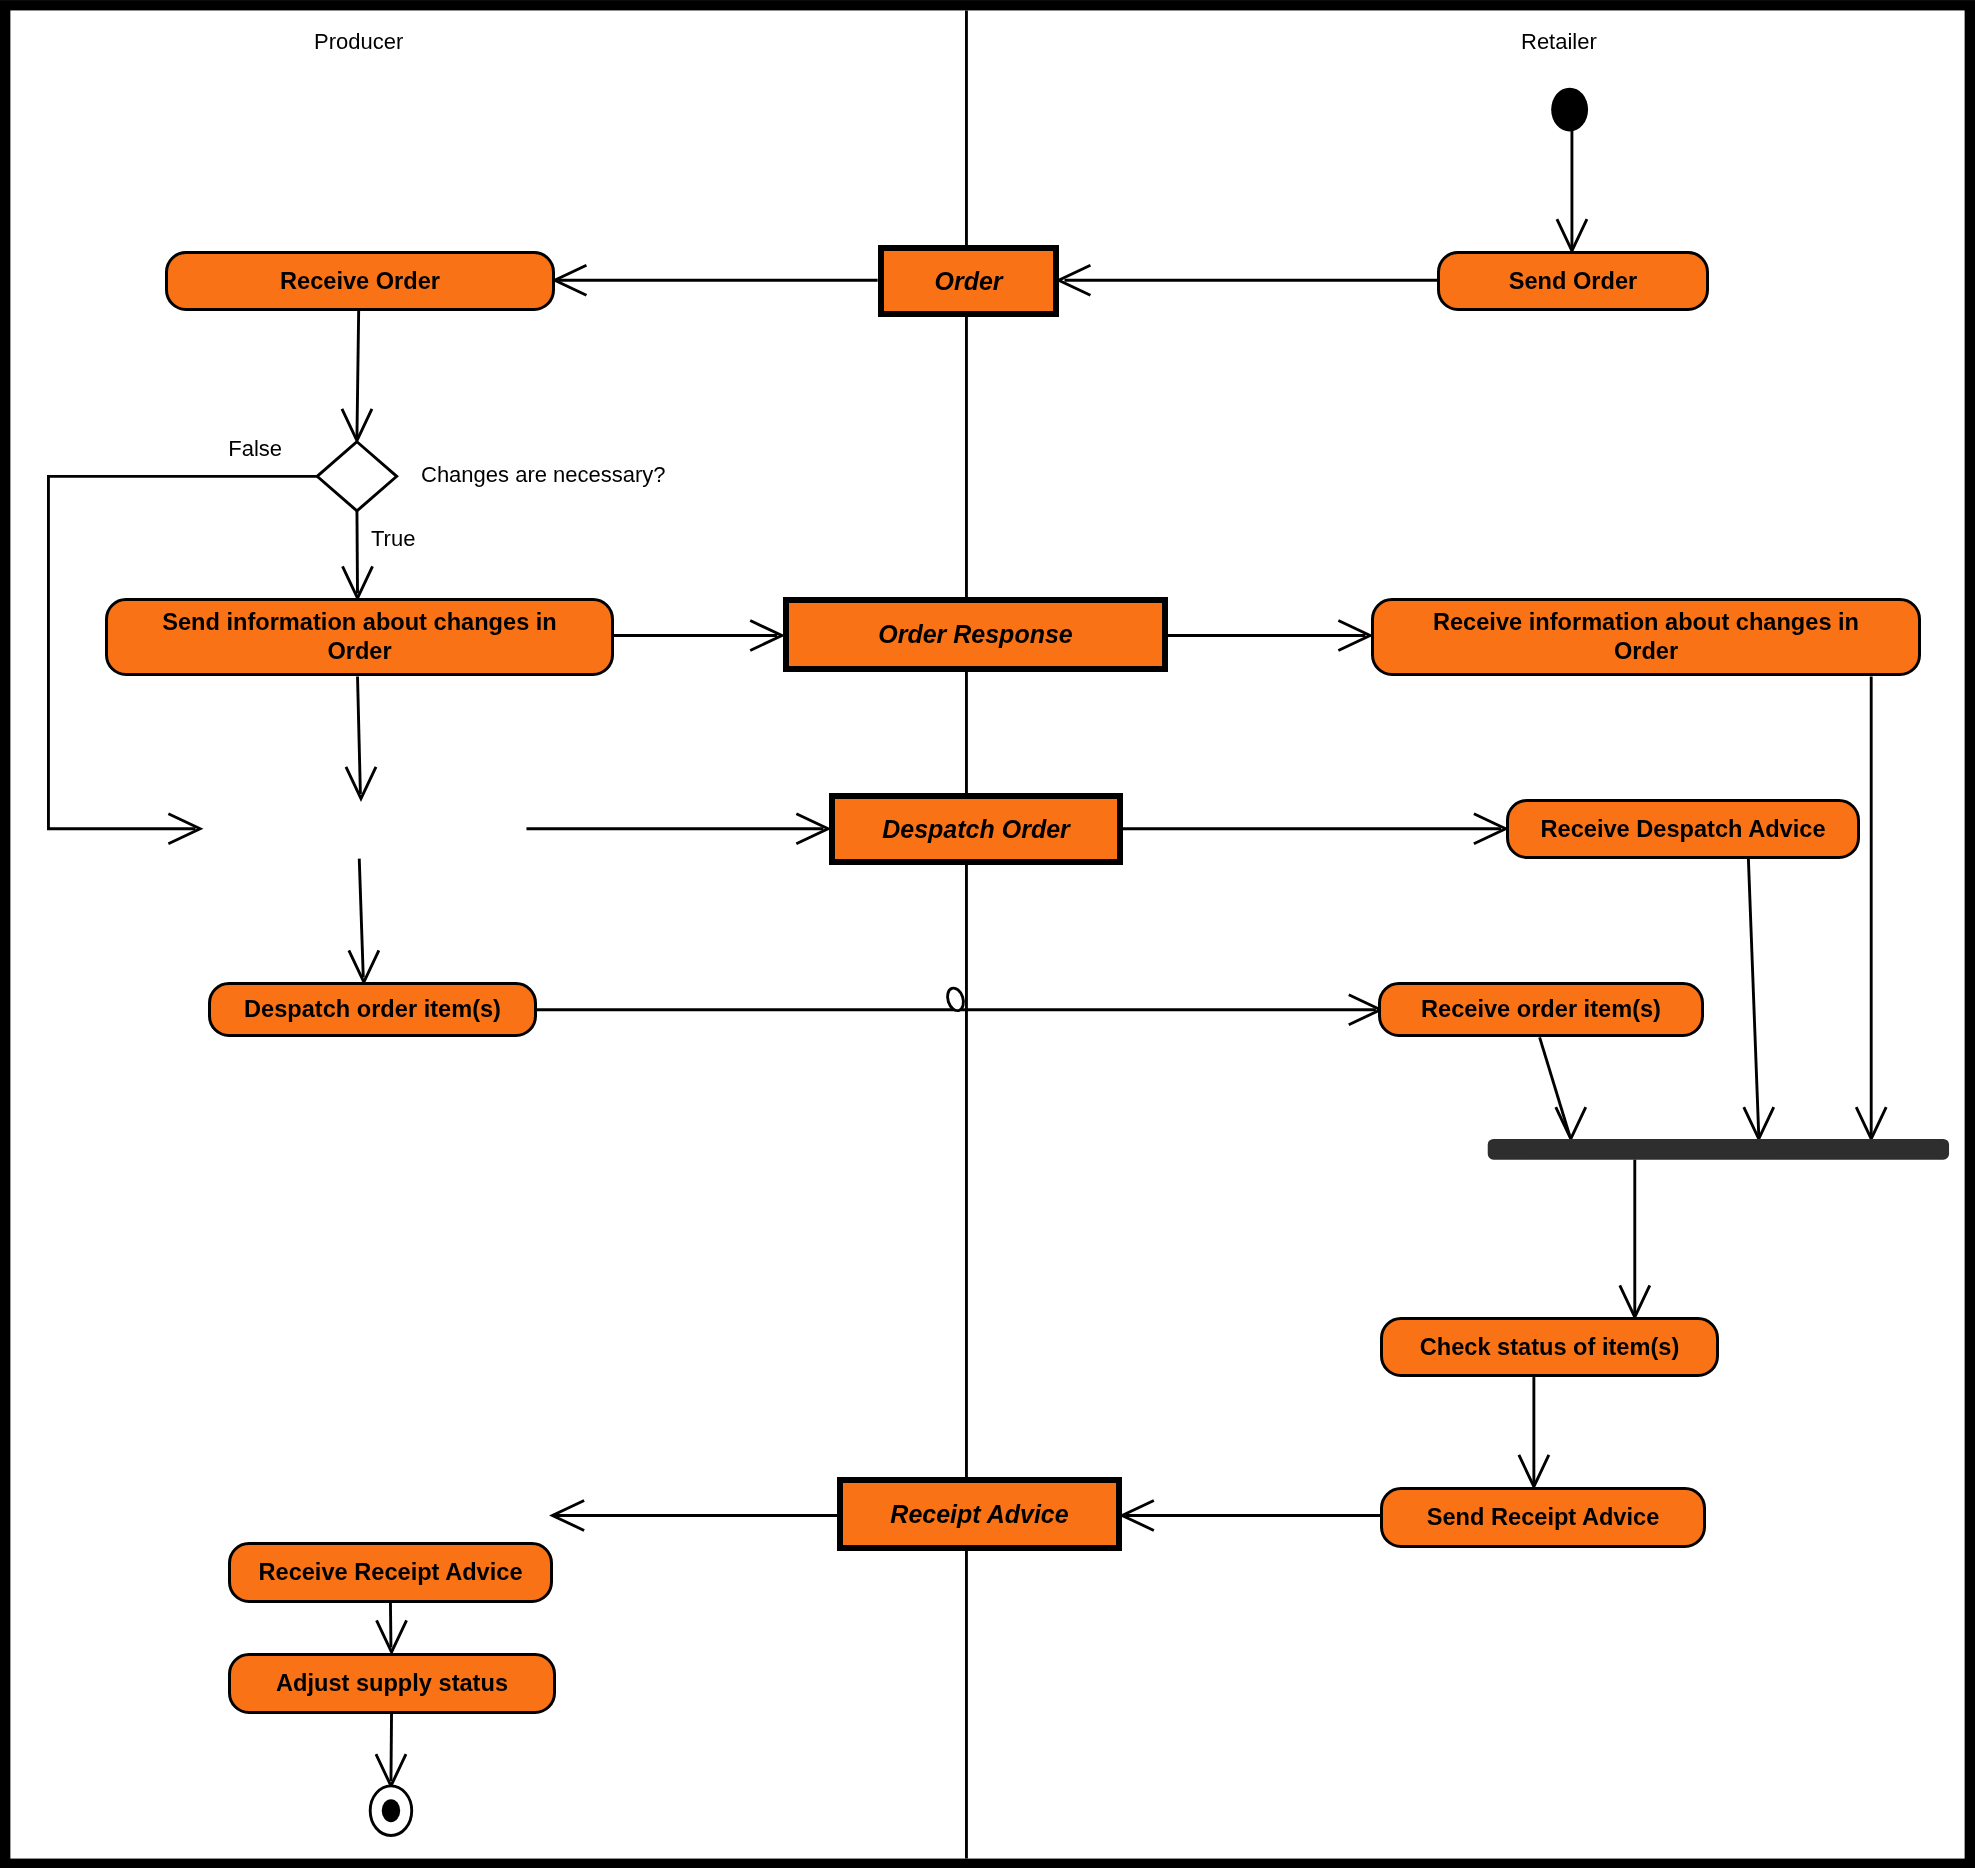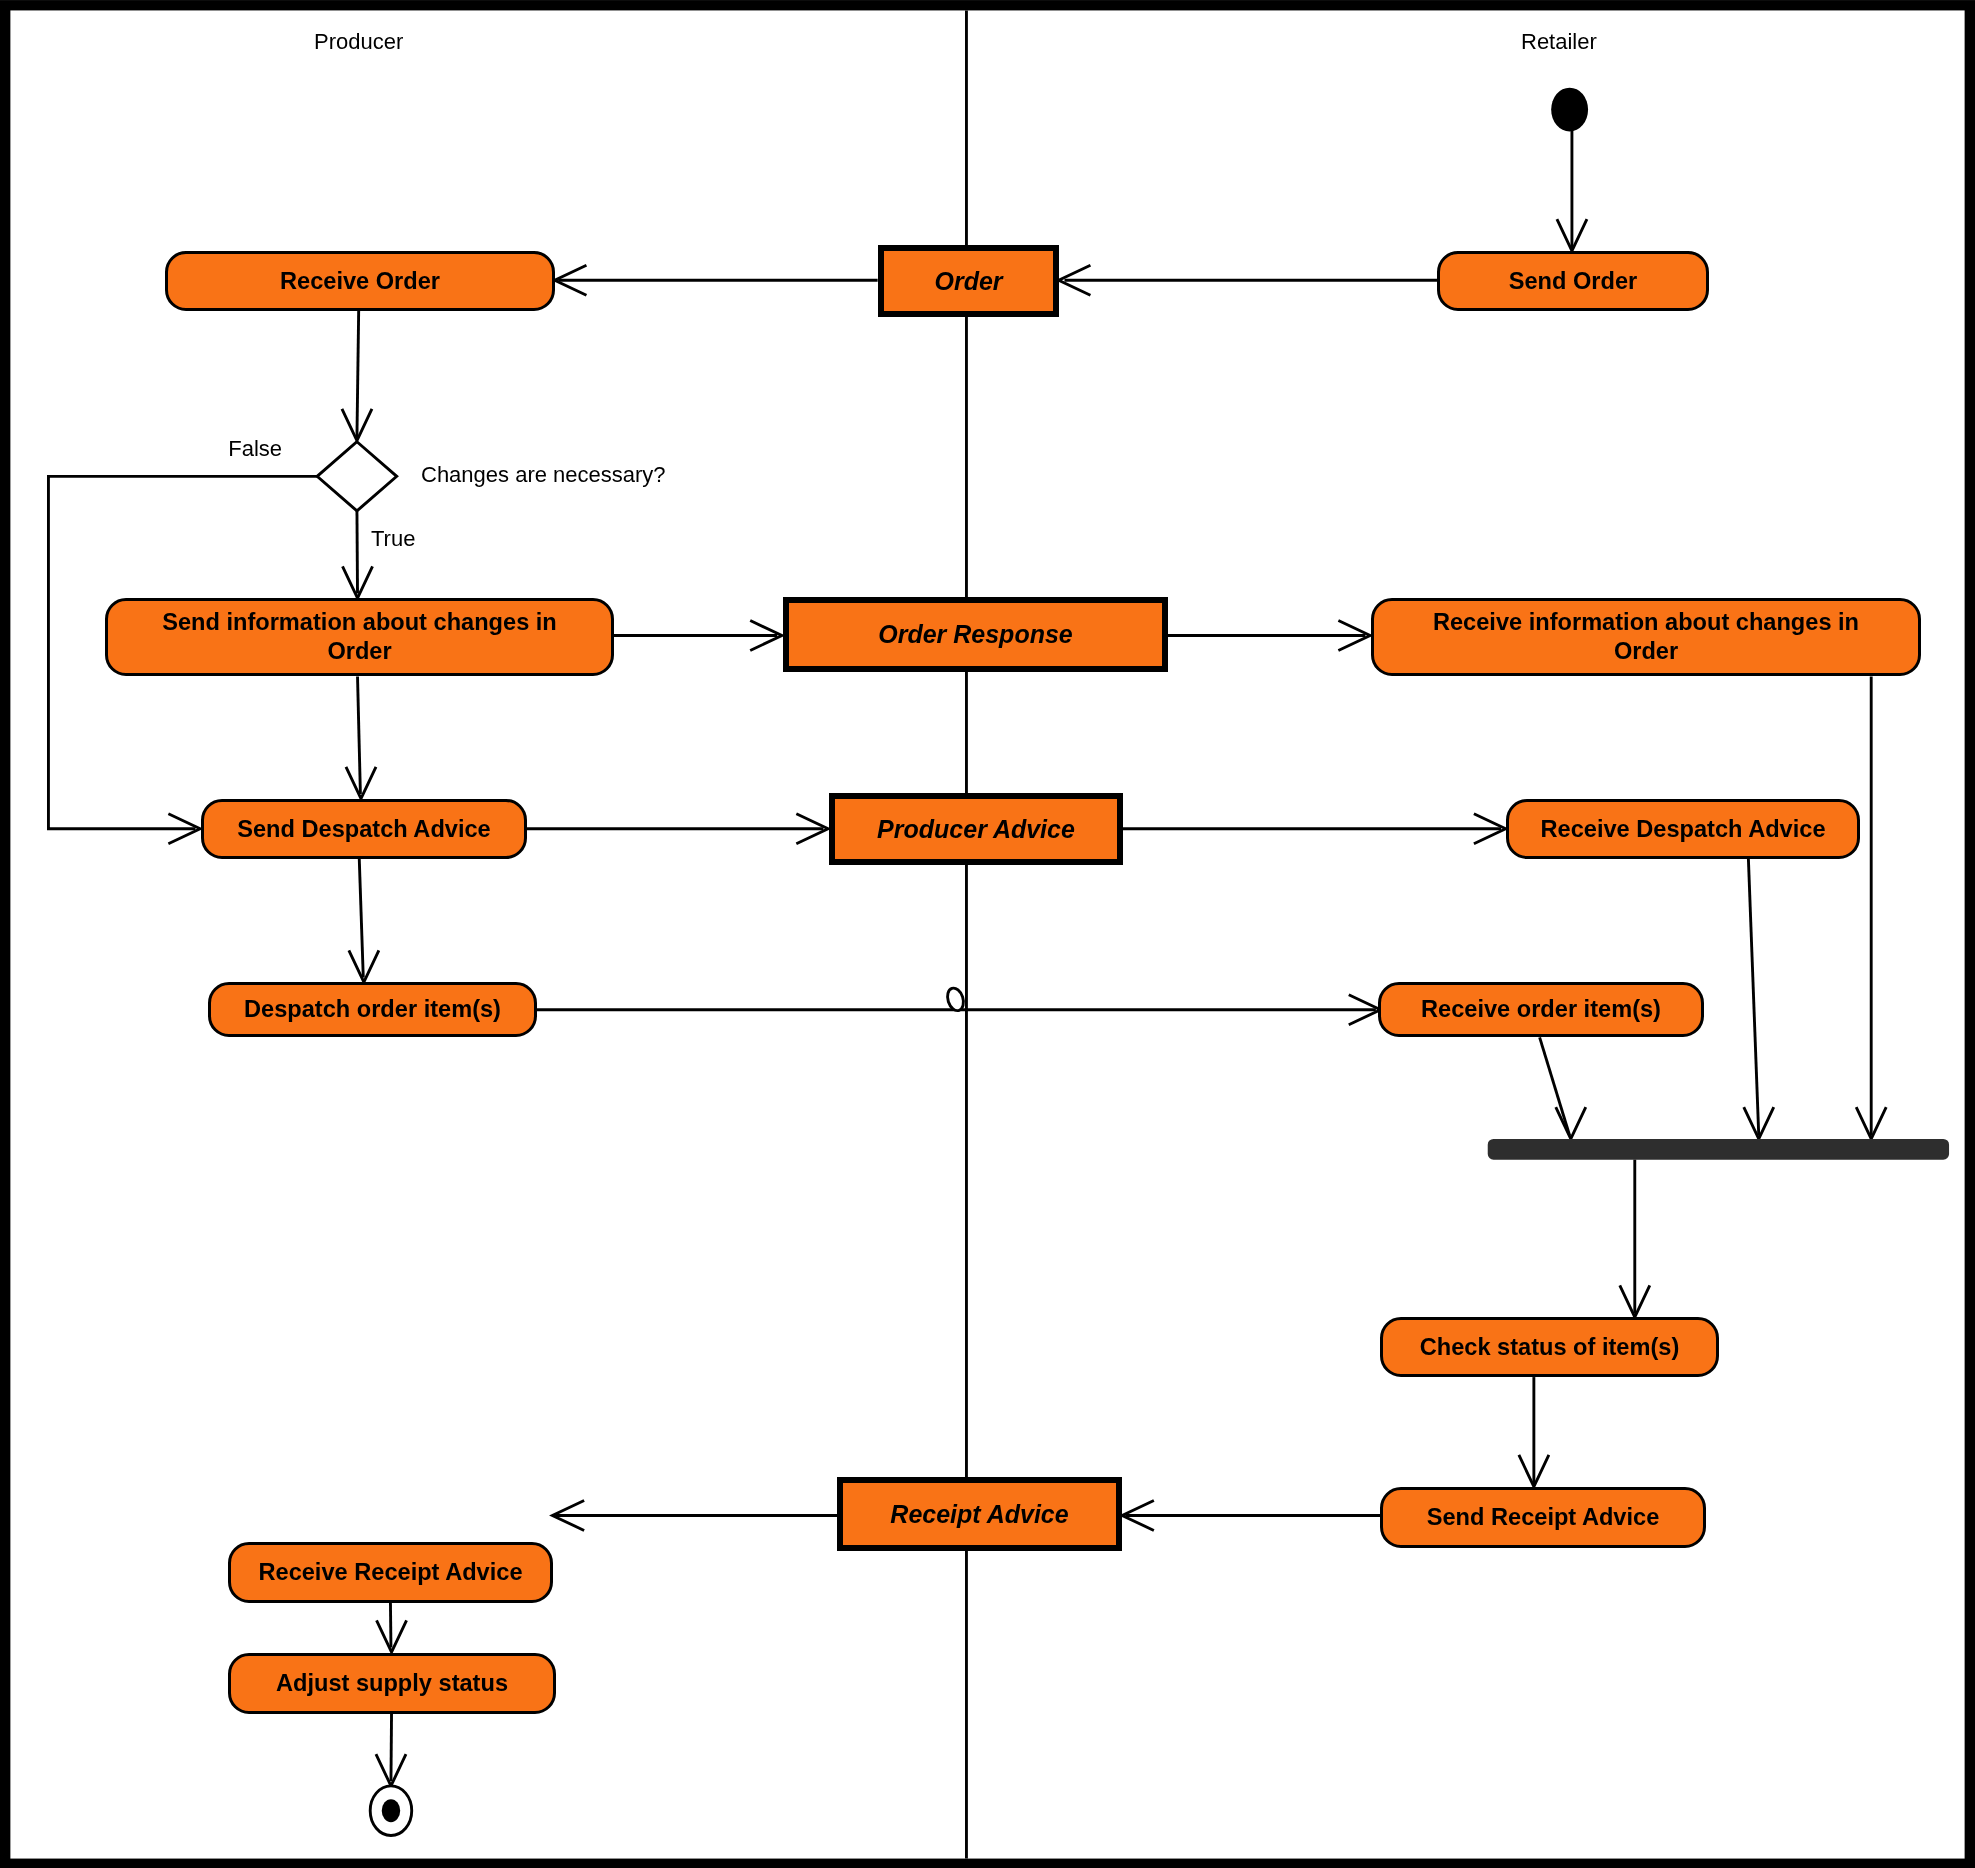--- a/index.html
+++ b/index.html
@@ -156,22 +156,21 @@
   <div class="guard" style="left:421px;top:462px;">Changes are necessary?</div>
 
   <div class="node" style="left:165px;top:251px;width:390px;height:60px;">Receive Order</div>
   <div class="node" style="left:1437px;top:251px;width:272px;height:60px;">Send Order</div>
   <div class="node obj" style="left:878px;top:245px;width:181px;height:72px;">Order</div>
 
   <div class="node" style="left:105px;top:598px;width:509px;height:78px;padding:0 26px;">Send information about changes in Order</div>
   <div class="node obj" style="left:783px;top:597px;width:385px;height:75px;">Order Response</div>
   <div class="node" style="left:1371px;top:598px;width:550px;height:78px;padding:0 26px;">Receive information about changes in Order</div>
 
-  <div class="node" style="left:201px;top:799px;width:326px;height:60px;">Send Despatch Advice</div>
-  <div class="node obj" style="left:829px;top:793px;width:294px;height:72px;">Producer Advice</div>
+  <div class="node obj" style="left:829px;top:793px;width:294px;height:72px;">Despatch Order</div>
   <div class="node" style="left:1506px;top:799px;width:354px;height:60px;">Receive Despatch Advice</div>
 
   <div class="node" style="left:208px;top:982px;width:329px;height:55px;">Despatch order item(s)</div>
   <div class="node" style="left:1378px;top:982px;width:326px;height:55px;">Receive order item(s)</div>
 
   <div class="node" style="left:1380px;top:1317px;width:339px;height:60px;">Check status of item(s)</div>
   <div class="node" style="left:1380px;top:1487px;width:326px;height:61px;">Send Receipt Advice</div>
   <div class="node obj" style="left:837px;top:1477px;width:285px;height:74px;">Receipt Advice</div>
   <div class="node" style="left:228px;top:1542px;width:325px;height:61px;">Receive Receipt Advice</div>
 

